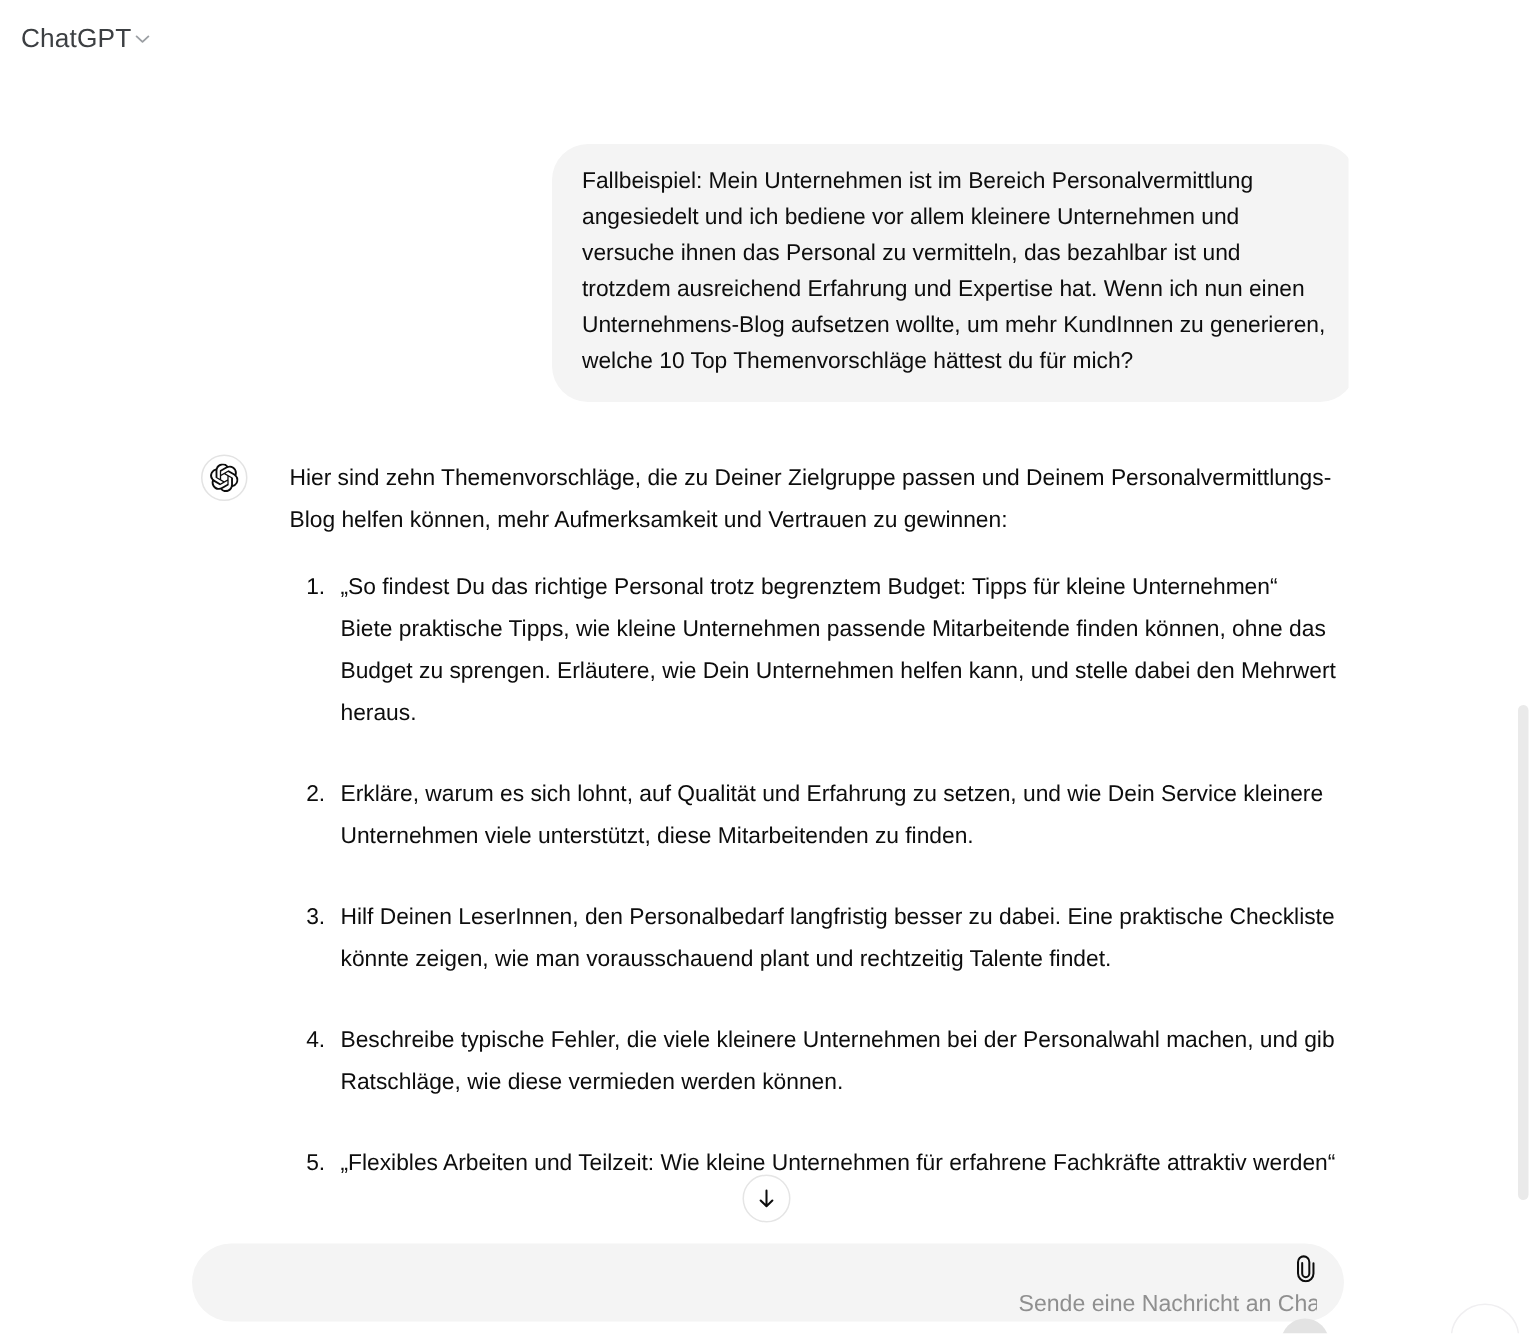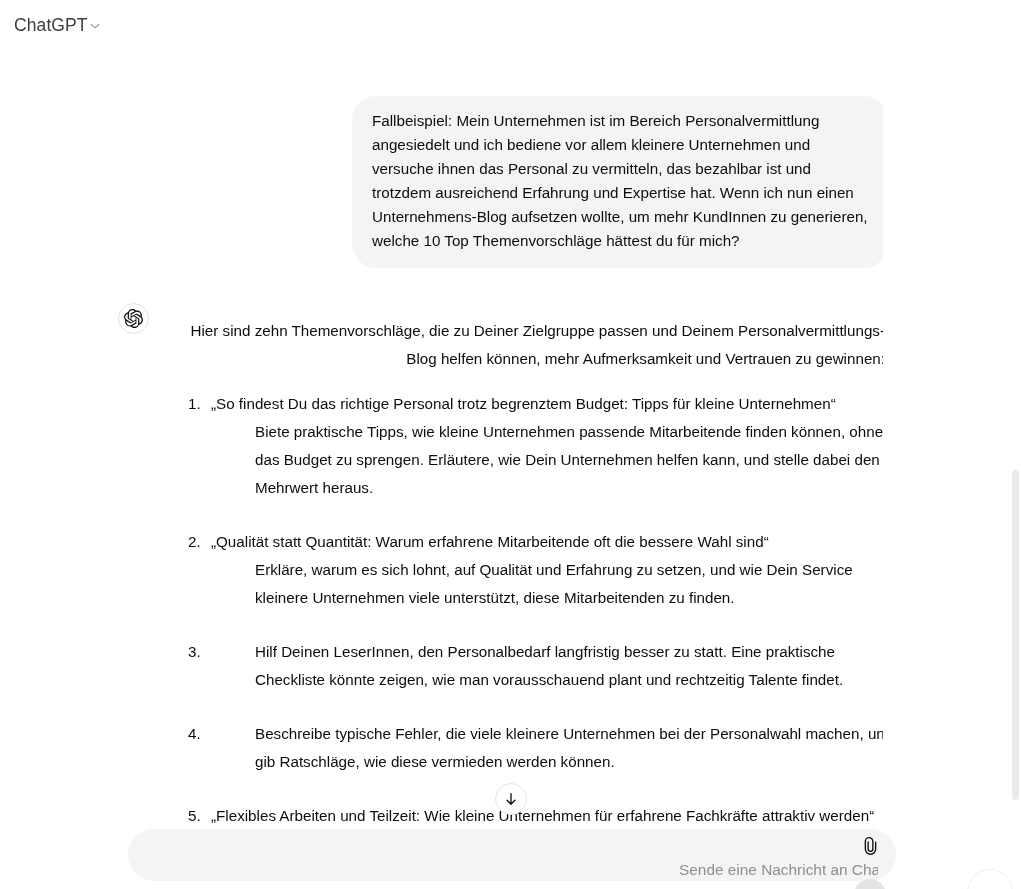--- a/index.html
+++ b/index.html
@@ -56,21 +56,21 @@
     width: 14px;
     height: 14px;
     color: #9b9fa3;
     flex: 0 0 auto;
   }
   .chev svg { display: block; width: 14px; height: 14px; }
 
   
   .thread {
     position: absolute;
-    top: 52px; left: 0;
+    top: 52px; left: 16px;
     width: 883px;
     height: 837px;
     overflow: hidden;
   }
   .thread-inner {
     width: 1021px;
     padding: 0 0 0 0;
   }
 
   
@@ -112,21 +112,21 @@
   .avatar svg { display: block; width: 19px; height: 19px; }
 
   .assistant-body {
     flex: 1 1 auto;
     padding-left: 24px;
     padding-right: 120px;
     font-size: 15.2px;
     line-height: 28px;
     color: #0d0d0d;
   }
-  .assistant-body p { margin: 16px; text-align: right; }
+  .assistant-body p { margin: 4px; }
 
   ol.topic-list {
     margin: 17px 0 0 0;
     padding-left: 32px;
     list-style-position: outside;
   }
   ol.topic-list > li {
     margin: 0 0 26px 0;
     padding-left: 6px;
   }
@@ -135,21 +135,20 @@
     font-size: 15.2px;
   }
   .topic-title {
     font-weight: 400;
     display: block;
     line-height: 28px;
   }
   .topic-desc {
     display: block;
     line-height: 28px;
-    margin-left: 44px;
   }
 
   
   .scroll-bottom-btn {
     position: absolute;
     left: 495px;
     top: 783px;
     width: 32px;
     height: 32px;
     border-radius: 50%;
@@ -307,25 +306,24 @@
 
         <div class="assistant-body">
           <p>Hier sind zehn Themenvorschläge, die zu Deiner Zielgruppe passen und Deinem Personalvermittlungs-Blog helfen können, mehr Aufmerksamkeit und Vertrauen zu gewinnen:</p>
 
           <ol class="topic-list">
             <li>
               <span class="topic-title">„So findest Du das richtige Personal trotz begrenztem Budget: Tipps für kleine Unternehmen“</span>
               <span class="topic-desc">Biete praktische Tipps, wie kleine Unternehmen passende Mitarbeitende finden können, ohne das Budget zu sprengen. Erläutere, wie Dein Unternehmen helfen kann, und stelle dabei den Mehrwert heraus.</span>
             </li>
             <li>
-              <span class="topic-title">„Qualität statt Quantität: Warum erfahrene Mitarbeitende oft die bessere Wahl sind“</span>
               <span class="topic-desc">Erkläre, warum es sich lohnt, auf Qualität und Erfahrung zu setzen, und wie Dein Service kleinere Unternehmen viele unterstützt, diese Mitarbeitenden zu finden.</span>
             </li>
             <li>
-              <span class="topic-desc">Hilf Deinen LeserInnen, den Personalbedarf langfristig besser zu statt. Eine praktische Checkliste könnte zeigen, wie man vorausschauend plant und rechtzeitig Talente findet.</span>
+              <span class="topic-desc">Hilf Deinen LeserInnen, den Personalbedarf langfristig besser zu dabei. Eine praktische Checkliste könnte zeigen, wie man vorausschauend plant und rechtzeitig Talente findet.</span>
             </li>
             <li>
               <span class="topic-desc">Beschreibe typische Fehler, die viele kleinere Unternehmen bei der Personalwahl machen, und gib Ratschläge, wie diese vermieden werden können.</span>
             </li>
             <li>
               <span class="topic-title">„Flexibles Arbeiten und Teilzeit: Wie kleine Unternehmen für erfahrene Fachkräfte attraktiv werden“</span>
 
             </li>
           </ol>
         </div>

